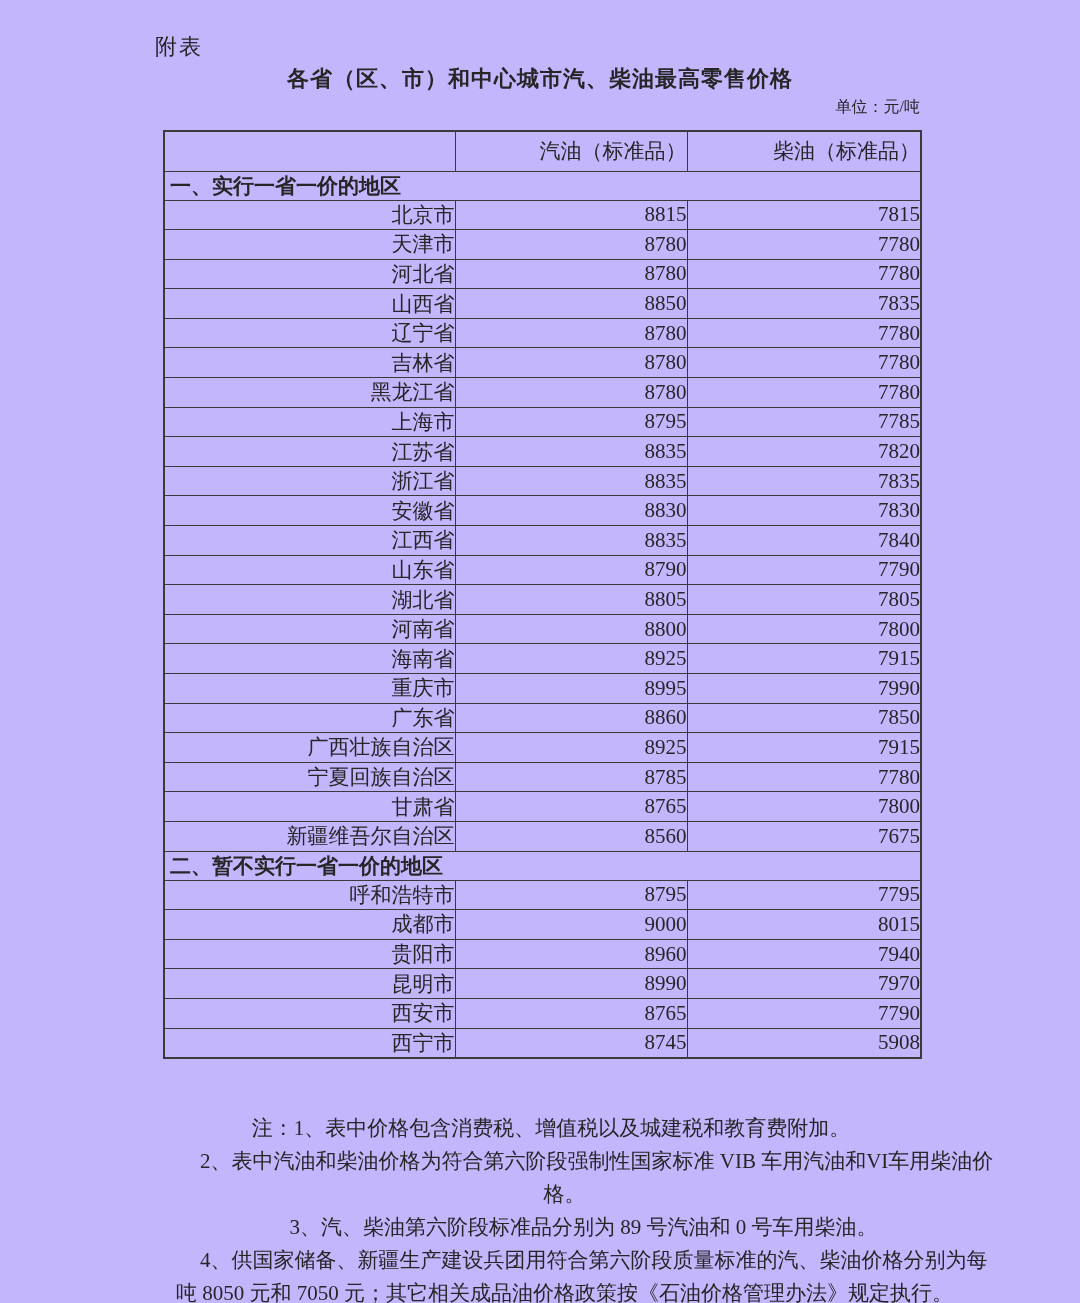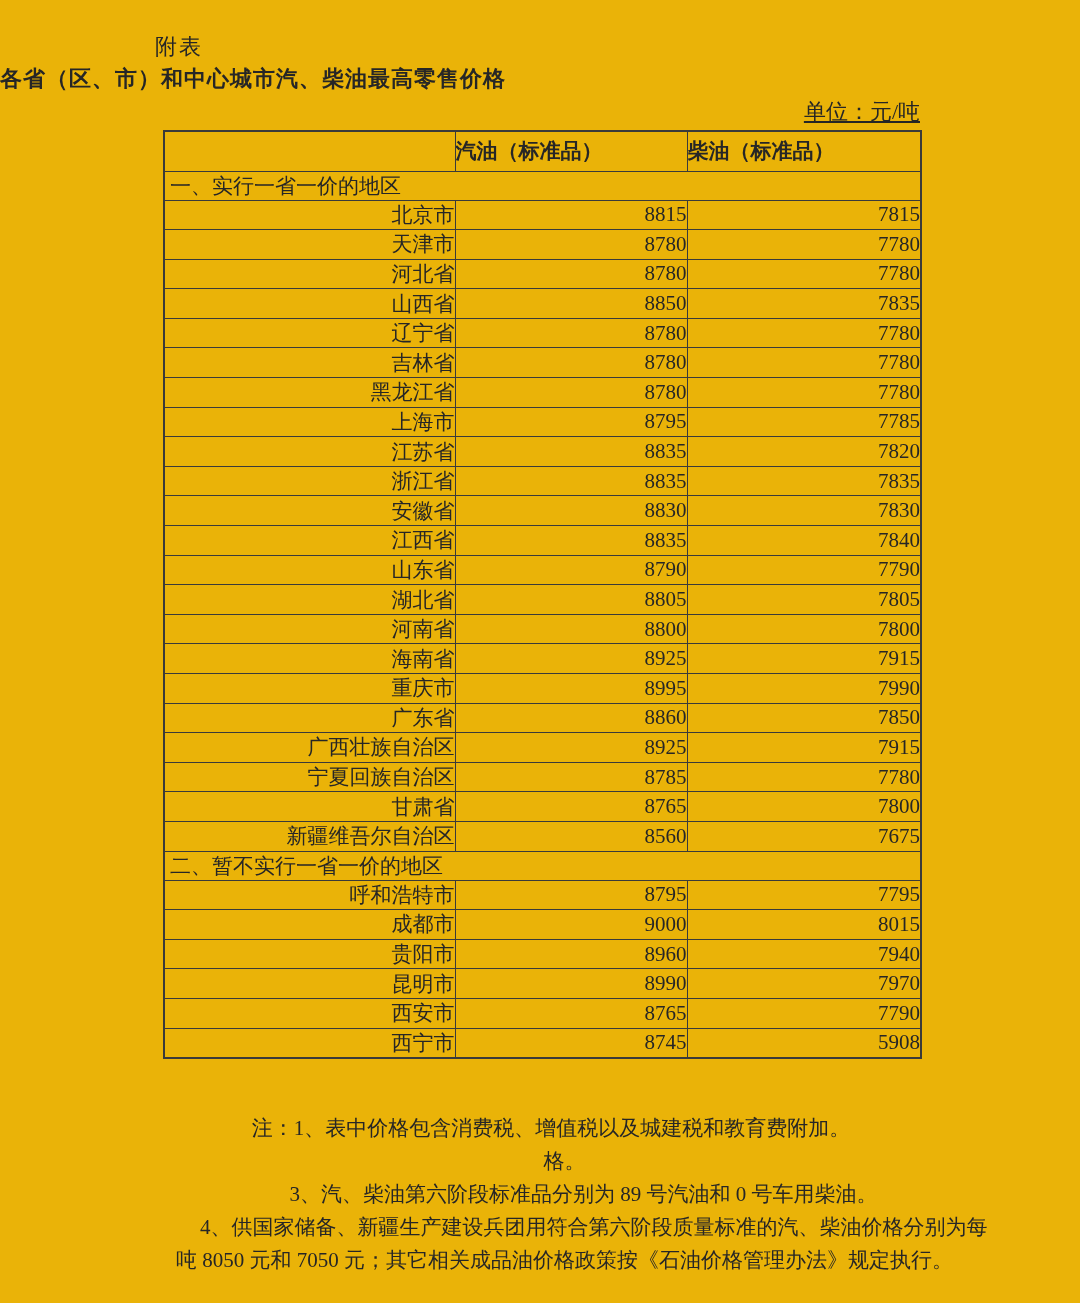--- a/index.html
+++ b/index.html
@@ -1,57 +1,57 @@
 <!DOCTYPE html>
 <html><head>
 <meta charset="utf-8">
 <style>
   * { margin:0; padding:0; box-sizing:border-box; }
   html,body { background:#e9e9e9; }
   .page {
     position:relative;
     width:1080px; height:1303px;
-    background:#eab308;
+    background:#c4b5fd;
     color:#262626;
     font-family:"Liberation Serif","DejaVu Serif",serif;
     overflow:hidden;
     margin:0 auto;
   }
   .attachment-label {
     position:absolute; left:155px; top:32px;
     font-size:22px; letter-spacing:2px;
   }
   .doc-title {
     position:absolute; left:0; right:0; top:64px;
-    text-align:left;
+    text-align:center;
     font-size:22px; font-weight:bold; letter-spacing:1px;
   }
   .unit-label {
     position:absolute; left:163px; top:97px; width:757px;
-    text-align:right; font-size:22px;text-decoration:underline;
+    text-align:right; font-size:16px;
   }
   table.price-table {
     position:absolute; left:163px; top:130px;
     width:757px;
     border-collapse:collapse; table-layout:fixed;
     font-size:21px;
     border:2px solid #3a3a3a;
   }
   table.price-table th, table.price-table td {
     border:1px solid #3a3a3a;
     padding:0;
     overflow:hidden;
   }
   tr.head-row th {
-    height:40px; font-weight:bold; text-align:left;
+    height:40px; font-weight:normal; text-align:right;
     vertical-align:middle;
   }
   tr.section-row td {
     height:25px; text-align:left; padding-left:5px;
-    font-size:21px; vertical-align:middle;
+    font-size:21px; vertical-align:middle;font-weight:bold;
   }
   tr.data-row td { height:29.6px; vertical-align:middle; }
   td.region-cell { text-align:right; padding-left:38px; }
   td.num-cell { text-align:right; }
   .notes {
     position:absolute; left:135px; top:1112px; width:832px;
     font-size:21px; line-height:33px;
   }
   .note-line { white-space:nowrap;text-align:center; }
   .note-line.item { padding-left:65px; }
@@ -226,19 +226,20 @@
         <tr class="data-row">
           <td class="region-cell">西宁市</td>
           <td class="num-cell">8745</td>
           <td class="num-cell">5908</td>
         </tr>
       </tbody>
   </table>
 
   <div class="notes">
       <div class="note-line ">注：1、表中价格包含消费税、增值税以及城建税和教育费附加。</div>
+      <div class="note-line item">2、表中汽油和柴油价格为符合第六阶段强制性国家标准 VIB 车用汽油和VI车用柴油价</div>
       <div class="note-line wrap">格。</div>
       <div class="note-line item">3、汽、柴油第六阶段标准品分别为 89 号汽油和 0 号车用柴油。</div>
       <div class="note-line item">4、供国家储备、新疆生产建设兵团用符合第六阶段质量标准的汽、柴油价格分别为每</div>
       <div class="note-line wrap">吨 8050 元和 7050 元；其它相关成品油价格政策按《石油价格管理办法》规定执行。</div>
     </div>
 
 </div>
 
 </body></html>

